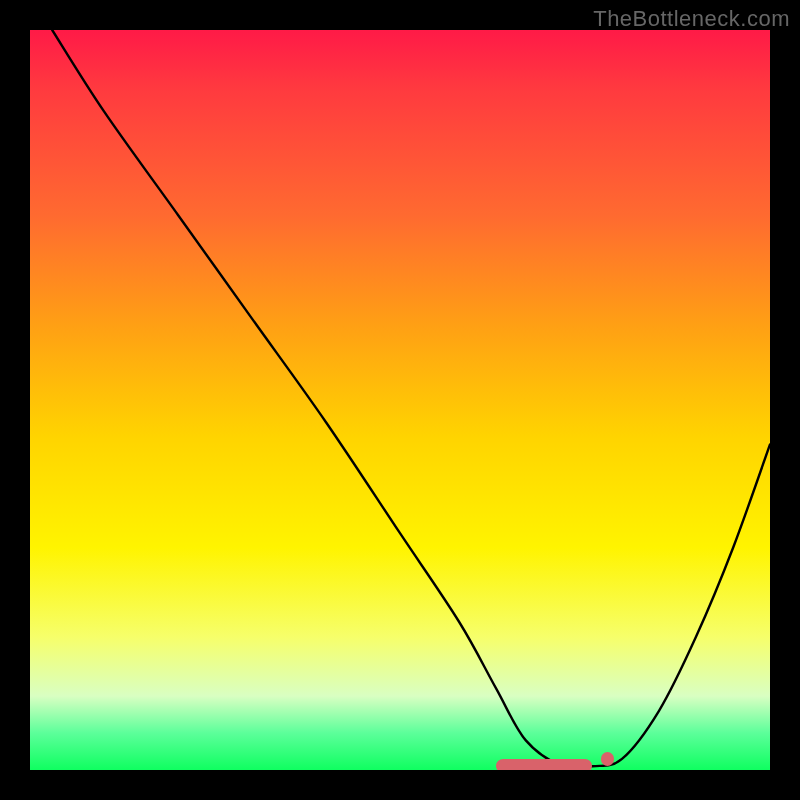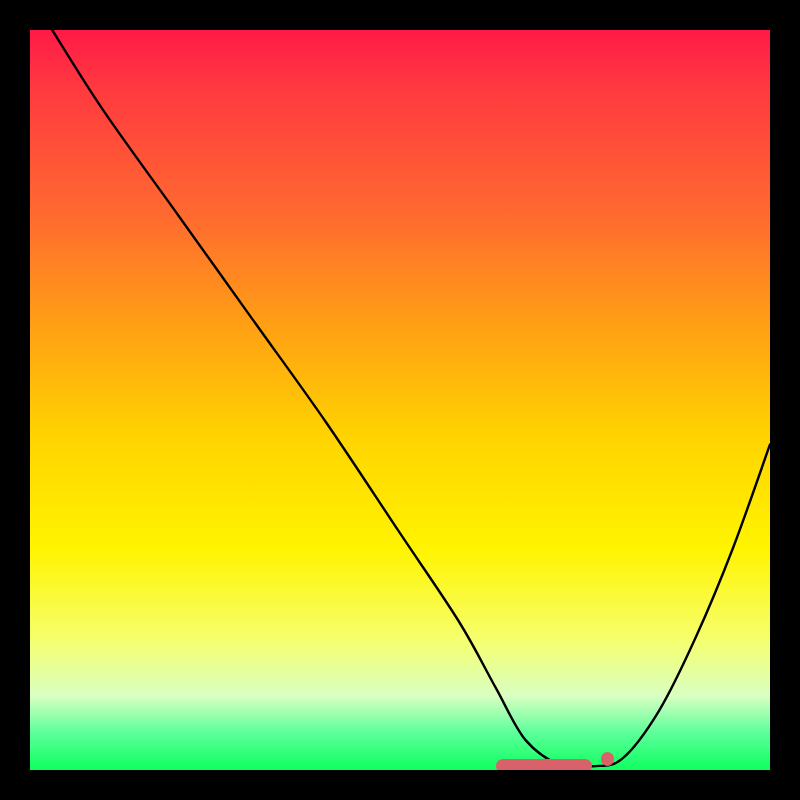--- a/index.html
+++ b/index.html
@@ -59,20 +59,21 @@
     position: absolute;
     border-radius: 999px;
     background: #d9626a;
   }
 </style>
 </head>
 <body>
 
 <div class="frame">
 
+  <div class="tag">TheBottleneck.com</div>
 
   <div class="plot-area">
     <div class="gradient"></div>
 
     <svg class="curve" viewBox="0 0 740 740" preserveAspectRatio="none">
       <path id="curve-path" fill="none" stroke="#000" stroke-width="2.4" stroke-linecap="round" stroke-linejoin="round" d="M 22.2 0 C 30.833333333333332 13.566666666666663, 53.03333333333333 50.56666666666665, 74 81.39999999999998 C 94.96666666666667 112.2333333333333, 123.33333333333333 150.46666666666667, 148 185 C 172.66666666666666 219.53333333333333, 197.33333333333334 254.0666666666667, 222 288.6 C 246.66666666666666 323.1333333333334, 271.3333333333333 356.4333333333334, 296 392.20000000000005 C 320.6666666666667 427.9666666666667, 347.8 469.9, 370 503.2 C 392.2 536.5, 413.16666666666663 566.1, 429.2 592 C 445.23333333333335 617.9, 455.09999999999997 638.8666666666667, 466.2 658.6 C 477.3 678.3333333333334, 484.70000000000005 697.45, 495.8 710.4 C 506.9 723.3499999999999, 521.6999999999999 731.9833333333333, 532.8 736.3 C 543.9 740.6166666666666, 552.5333333333333 737.5333333333333, 562.4 736.3 C 572.2666666666667 735.0666666666666, 580.9 738.15, 592 728.9 C 603.1 719.65, 616.6666666666666 701.15, 629 680.8 C 641.3333333333334 660.4499999999999, 653.6666666666666 633.9333333333333, 666 606.8 C 678.3333333333334 579.6666666666666, 690.6666666666666 550.0666666666666, 703 518 C 715.3333333333334 485.93333333333334, 733.8333333333334 431.66666666666663, 740 414.4"></path>
     </svg>
 
     <div id="pill" class="marker" style="left: 466.2px; top: 729.3px; width: 96.2px; height: 14px; background: rgb(217, 98, 106);"></div>
     <div id="dot" class="marker" style="width: 13.32px; height: 13.32px; left: 570.54px; top: 722.24px; background: rgb(217, 98, 106);"></div>

